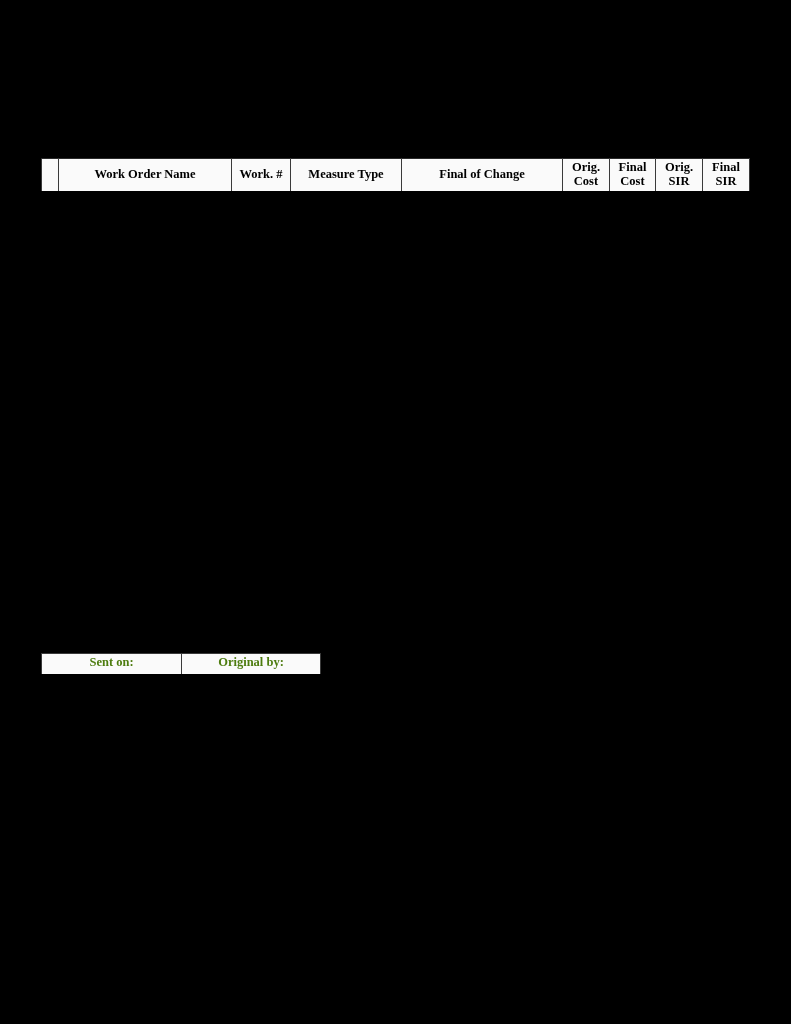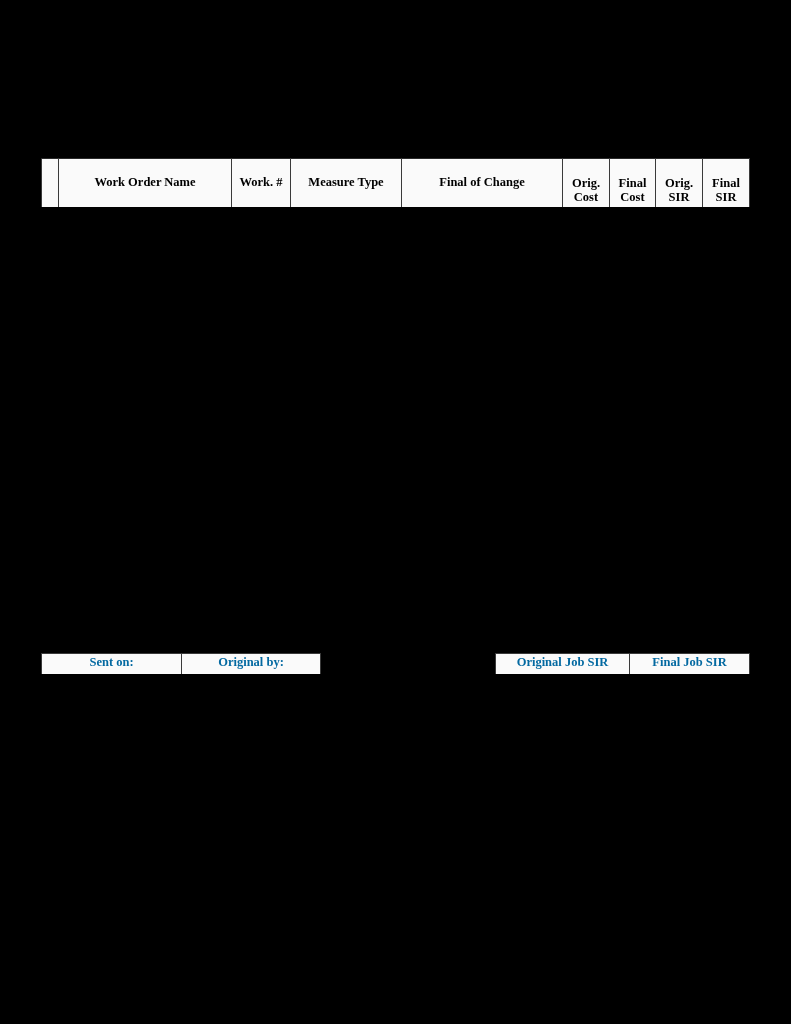--- a/index.html
+++ b/index.html
@@ -45,41 +45,41 @@
     vertical-align: middle;
     padding: 1px 2px 3px 2px;
     height: 30px;
     box-sizing: border-box;
   }
   .wo-table td.narrow {
     padding: 0;
   }
   .wo-table td.stack {
     font-size: 12.5px;
-    padding-top: 17px;
+    padding-top: 1px;
     text-align: center;
   }
   .wo-table td.stack span {
     display: block;
   }
 
   
   .bottom-strip {
     position: absolute;
     top: 653px;
     height: 22px;
     border-collapse: collapse;
     table-layout: fixed;
     background: #000000;
   }
   .bottom-strip td {
     background: #fafafa;
     border: 1px solid #3a3a3a;
     border-bottom: 2px solid #000000;
-    color: #0369a1;
+    color: #4d7c0f;
     font-weight: bold;
     font-size: 12.5px;
     text-align: center;
     vertical-align: middle;
     height: 21px;
     padding: 0 2px 2px 2px;
     box-sizing: border-box;
   }
   #schedule-strip {
     left: 41px;
@@ -125,22 +125,14 @@
 
   <table id="schedule-strip" class="bottom-strip">
     <tbody>
       <tr>
         <td style="width:140px">Sent on:</td>
         <td style="width:139px">Original by:</td>
       </tr>
     </tbody>
   </table>
 
-  <table id="sir-strip" class="bottom-strip">
-    <tbody>
-      <tr>
-        <td style="width:134px">Original Job SIR</td>
-        <td style="width:120px">Final Job SIR</td>
-      </tr>
-    </tbody>
-  </table>
 
 </div>
 
 </body></html>

